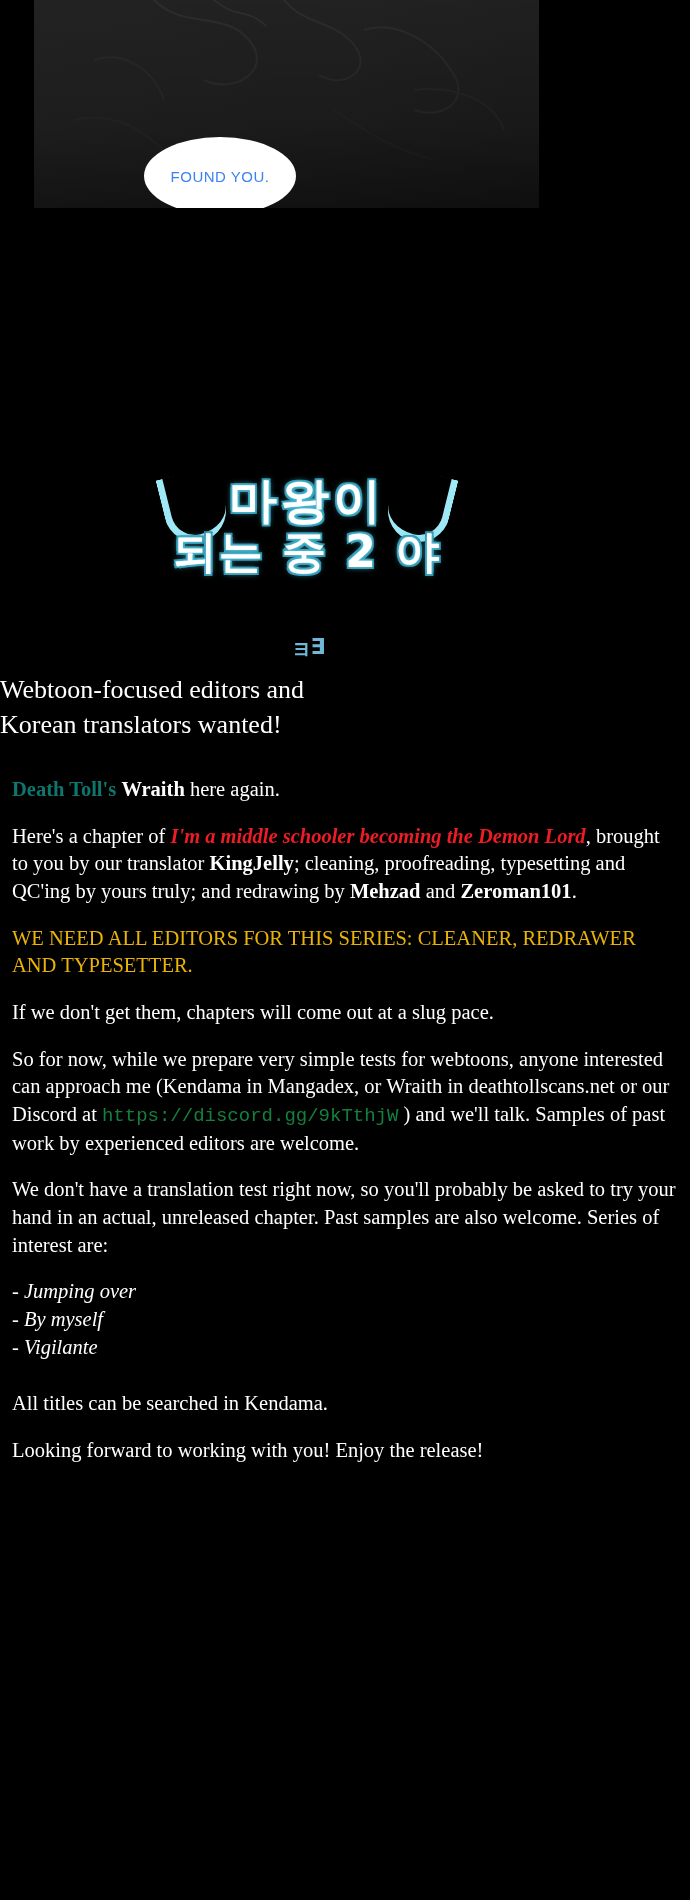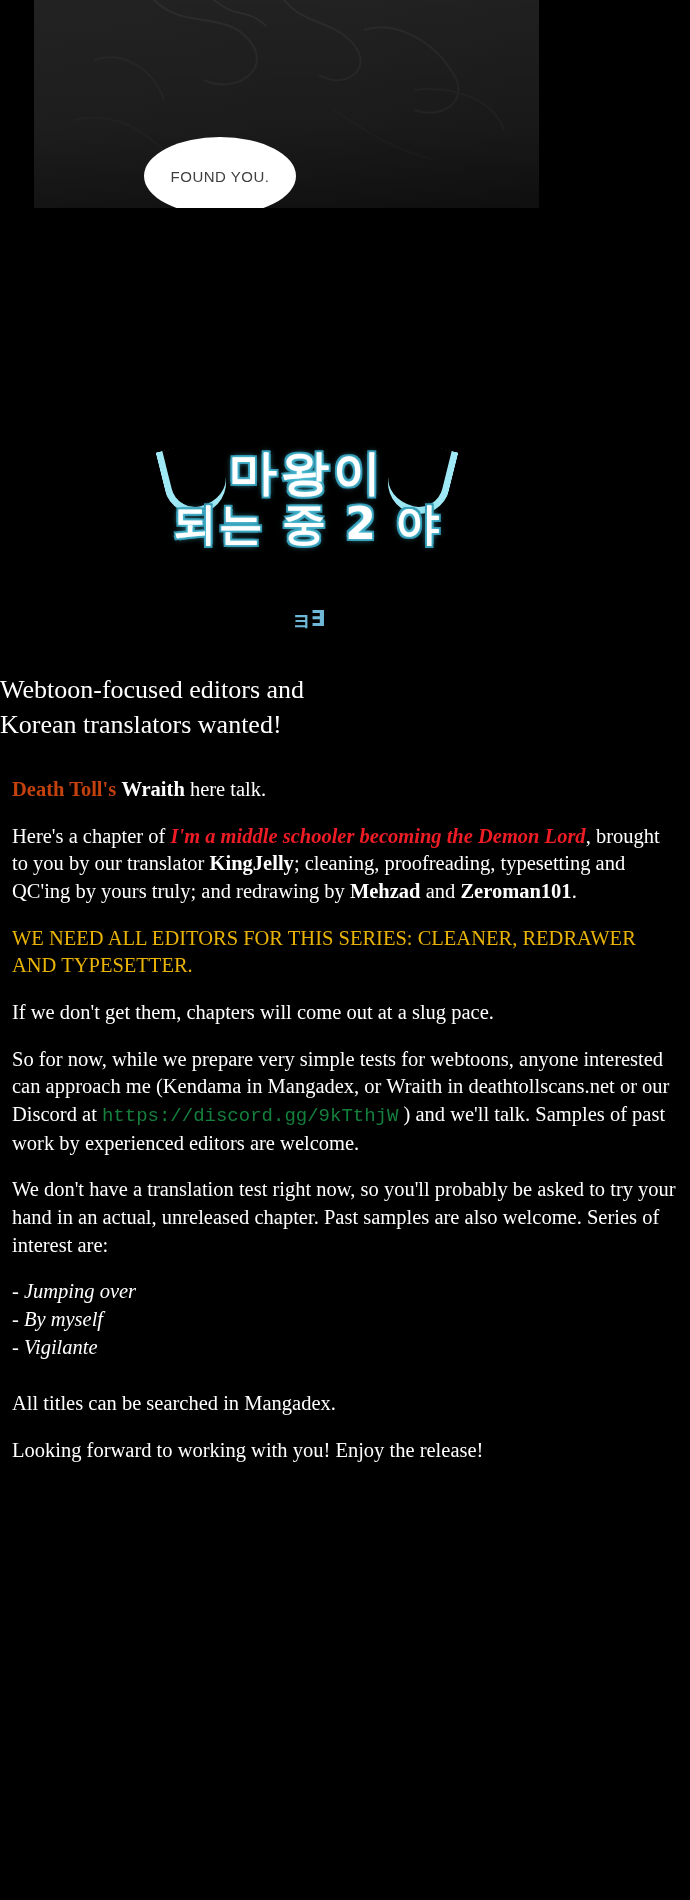--- a/index.html
+++ b/index.html
@@ -37,32 +37,32 @@
     top: 137px;
     width: 152px;
     height: 78px;
     background: #ffffff;
     border-radius: 50%;
     display: flex;
     align-items: center;
     justify-content: center;
   }
   .bubble span {
-    color: #404040;
+    color: #3b82f6;
     font-family: "Liberation Sans", sans-serif;
     font-size: 15px;
     letter-spacing: 0.5px;
     white-space: nowrap;
   }
 
   
   .logo-wrap {
     position: absolute;
     left: 0;
-    top: 436px;
+    top: 464px;
     width: 614px;
     text-align: center;
   }
   .logo {
     display: inline-block;
     position: relative;
     width: 300px;
     height: 125px;
   }
   .horn {
@@ -118,21 +118,21 @@
   .body-copy {
     position: absolute;
     left: 12px;
     top: 776px;
     width: 666px;
     font-size: 20.5px;
     line-height: 1.35;
     color: #ffffff;
   }
   .body-copy p { margin: 0 0 19px 0; }
-  .red    { color: #c2410c; }
+  .red    { color: #0f766e; }
   .green  { color: #eab308; }
   .bold   { font-weight: bold; }
   .redital{ color: #ee1c25; font-style: italic; font-weight: bold; margin-top: 17px; }
   .link   { color: #15803d; font-family: "Liberation Mono", monospace; font-size: 19px; }
   .series-list { margin: 0 0 29px 0; }
   .series-list div { font-style: italic; }
 </style>
 </head>
 <body>
 
@@ -175,21 +175,21 @@
 
 <div class="headline">
   <div>Webtoon-focused editors and</div>
   <div>Korean translators wanted!</div>
 </div>
 
 <div class="body-copy">
 
   <p>
     <span class="red bold">Death Toll's</span>
-    <span class="bold">Wraith</span><span> here talk.</span>
+    <span class="bold">Wraith</span><span> here again.</span>
   </p>
 
   <p>
     <span>Here's a chapter of </span><span class="redital">I'm a middle schooler becoming the Demon Lord</span><span>, brought to you by our translator </span><span class="bold">KingJelly</span><span>; cleaning, proofreading, typesetting and QC'ing by yours truly; and redrawing by </span><span class="bold">Mehzad</span><span> and </span><span class="bold">Zeroman101</span><span>.</span>
   </p>
 
   <p class="green">WE NEED ALL EDITORS FOR THIS SERIES: CLEANER, REDRAWER AND TYPESETTER.</p>
 
   <p>If we don't get them, chapters will come out at a slug pace.</p>
 
@@ -198,16 +198,16 @@
   </p>
 
   <p>We don't have a translation test right now, so you'll probably be asked to try your hand in an actual, unreleased chapter. Past samples are also welcome. Series of interest are:</p>
 
   <div class="series-list">
     <div>- Jumping over</div>
     <div>- By myself</div>
     <div>- Vigilante</div>
   </div>
 
-  <p>All titles can be searched in Mangadex.</p>
+  <p>All titles can be searched in Kendama.</p>
 
   <p>Looking forward to working with you! Enjoy the release!</p>
 </div>
 
 </body></html>

